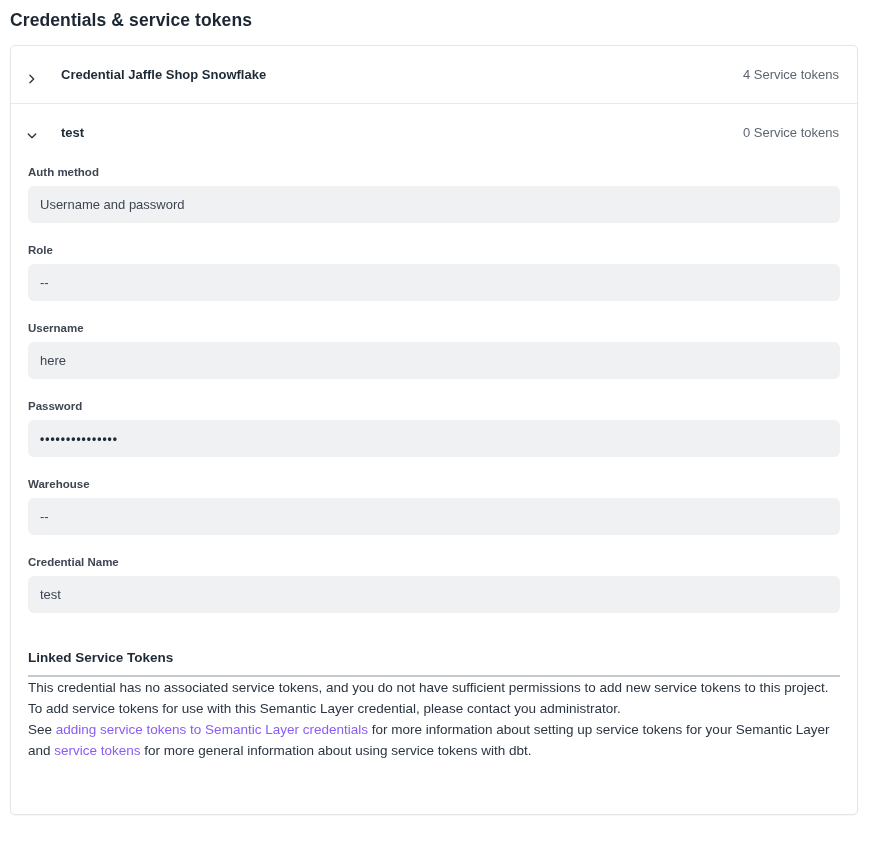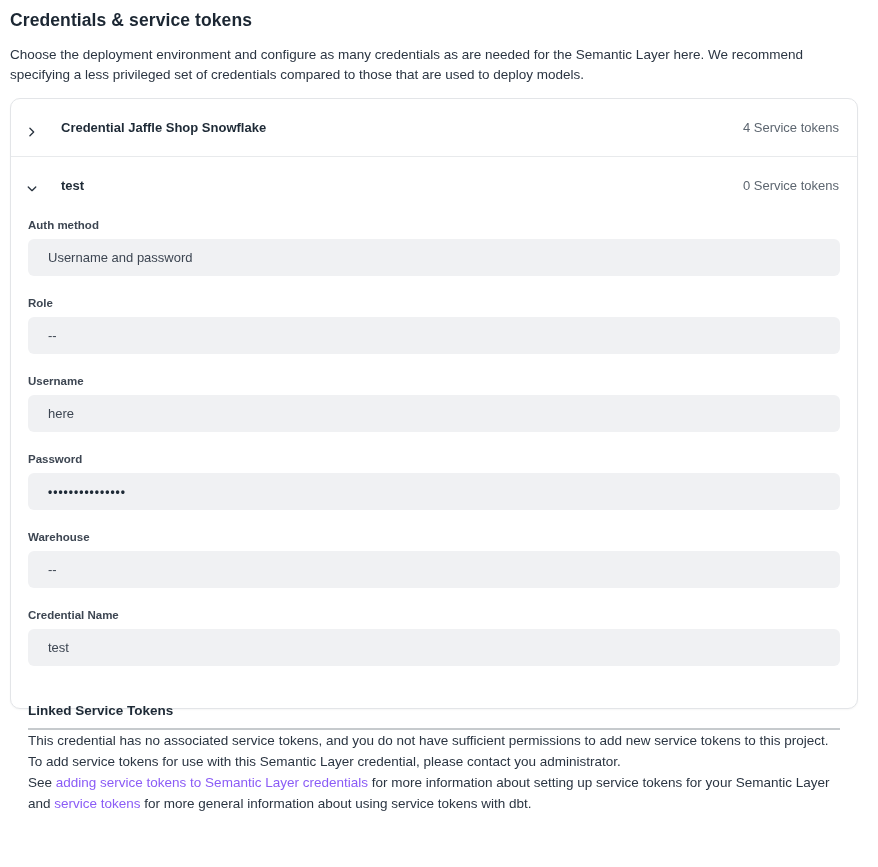--- a/index.html
+++ b/index.html
@@ -16,24 +16,24 @@
     font-size: 17.5px; font-weight: 700; color: #1c2733;
     letter-spacing: .1px; line-height: 24px;
   }
   .page-description {
     margin-top: 13px; font-size: 13.5px; line-height: 20px;
     color: #2b3542; max-width: 852px;
   }
 
   .card {
     margin-top: 13px;
-    border: 1px solid #e3e5e8; border-radius: 10px;
+    border: 1px solid #e3e5e8; border-radius: 5px;
     background: #ffffff;
     box-shadow: 0 1px 2px rgba(0,0,0,0.04);
-    height: 611px;
+    height: 770px;
   }
 
   .cred-header {
     display: flex; align-items: center;
     padding: 0 18px 0 16px; height: 57px;
     cursor: pointer;
   }
   .cred-header + .cred-header,
   .cred-row-top { border-top: 1px solid #e8eaec; }
   .chev { width: 10px; height: 10px; flex: 0 0 10px; display: inline-block; }
@@ -46,21 +46,21 @@
 
   .cred-body { padding: 0 17px; }
 
   .field-label {
     display: block; margin-top: 21px; margin-bottom: 8px;
     font-size: 11.5px; font-weight: 700; color: #3d4652;
   }
   .field-label:first-child { margin-top: 6px; }
   .field-value {
     height: 37px; background: #f0f1f3; border-radius: 6px;
-    display: flex; align-items: center; padding: 0 20px;
+    display: flex; align-items: center; padding: 0 12px;
     font-size: 13px; color: #3d4652;
   }
   .field-value.masked { letter-spacing: 1px; font-size: 12px; font-weight: 700; color: #1e2a36; }
 
   .section-heading {
     margin-top: 37px; font-size: 13.5px; font-weight: 700; color: #1e2a36;
   }
   .section-divider {
     margin-top: 10px; height: 2px; background: #c6cacd; border: none;
   }
@@ -71,21 +71,20 @@
   }
   a.inline-link { color: #8b5cf6; text-decoration: none; cursor: pointer; }
 </style>
 </head>
 <body>
 
 <div class="page">
 
   <h1 class="page-title">Credentials &amp; service tokens</h1>
 
-  <p class="page-description">Choose the deployment environment and configure as many credentials as are needed for the Semantic Layer here. We recommend specifying a less privileged set of credentials compared to those that are used to deploy models.</p>
 
   <div class="card">
 
     <div class="cred-header">
       <span class="chev">
         <svg viewBox="0 0 12 12" width="10" height="10">
             <path d="M3.5 1.5l4.5 4.5-4.5 4.5" fill="none" stroke="#2a3440" stroke-width="1.6" stroke-linecap="round" stroke-linejoin="round"></path>
           </svg>
       </span>
       <span class="cred-name">Credential Jaffle Shop Snowflake</span>

